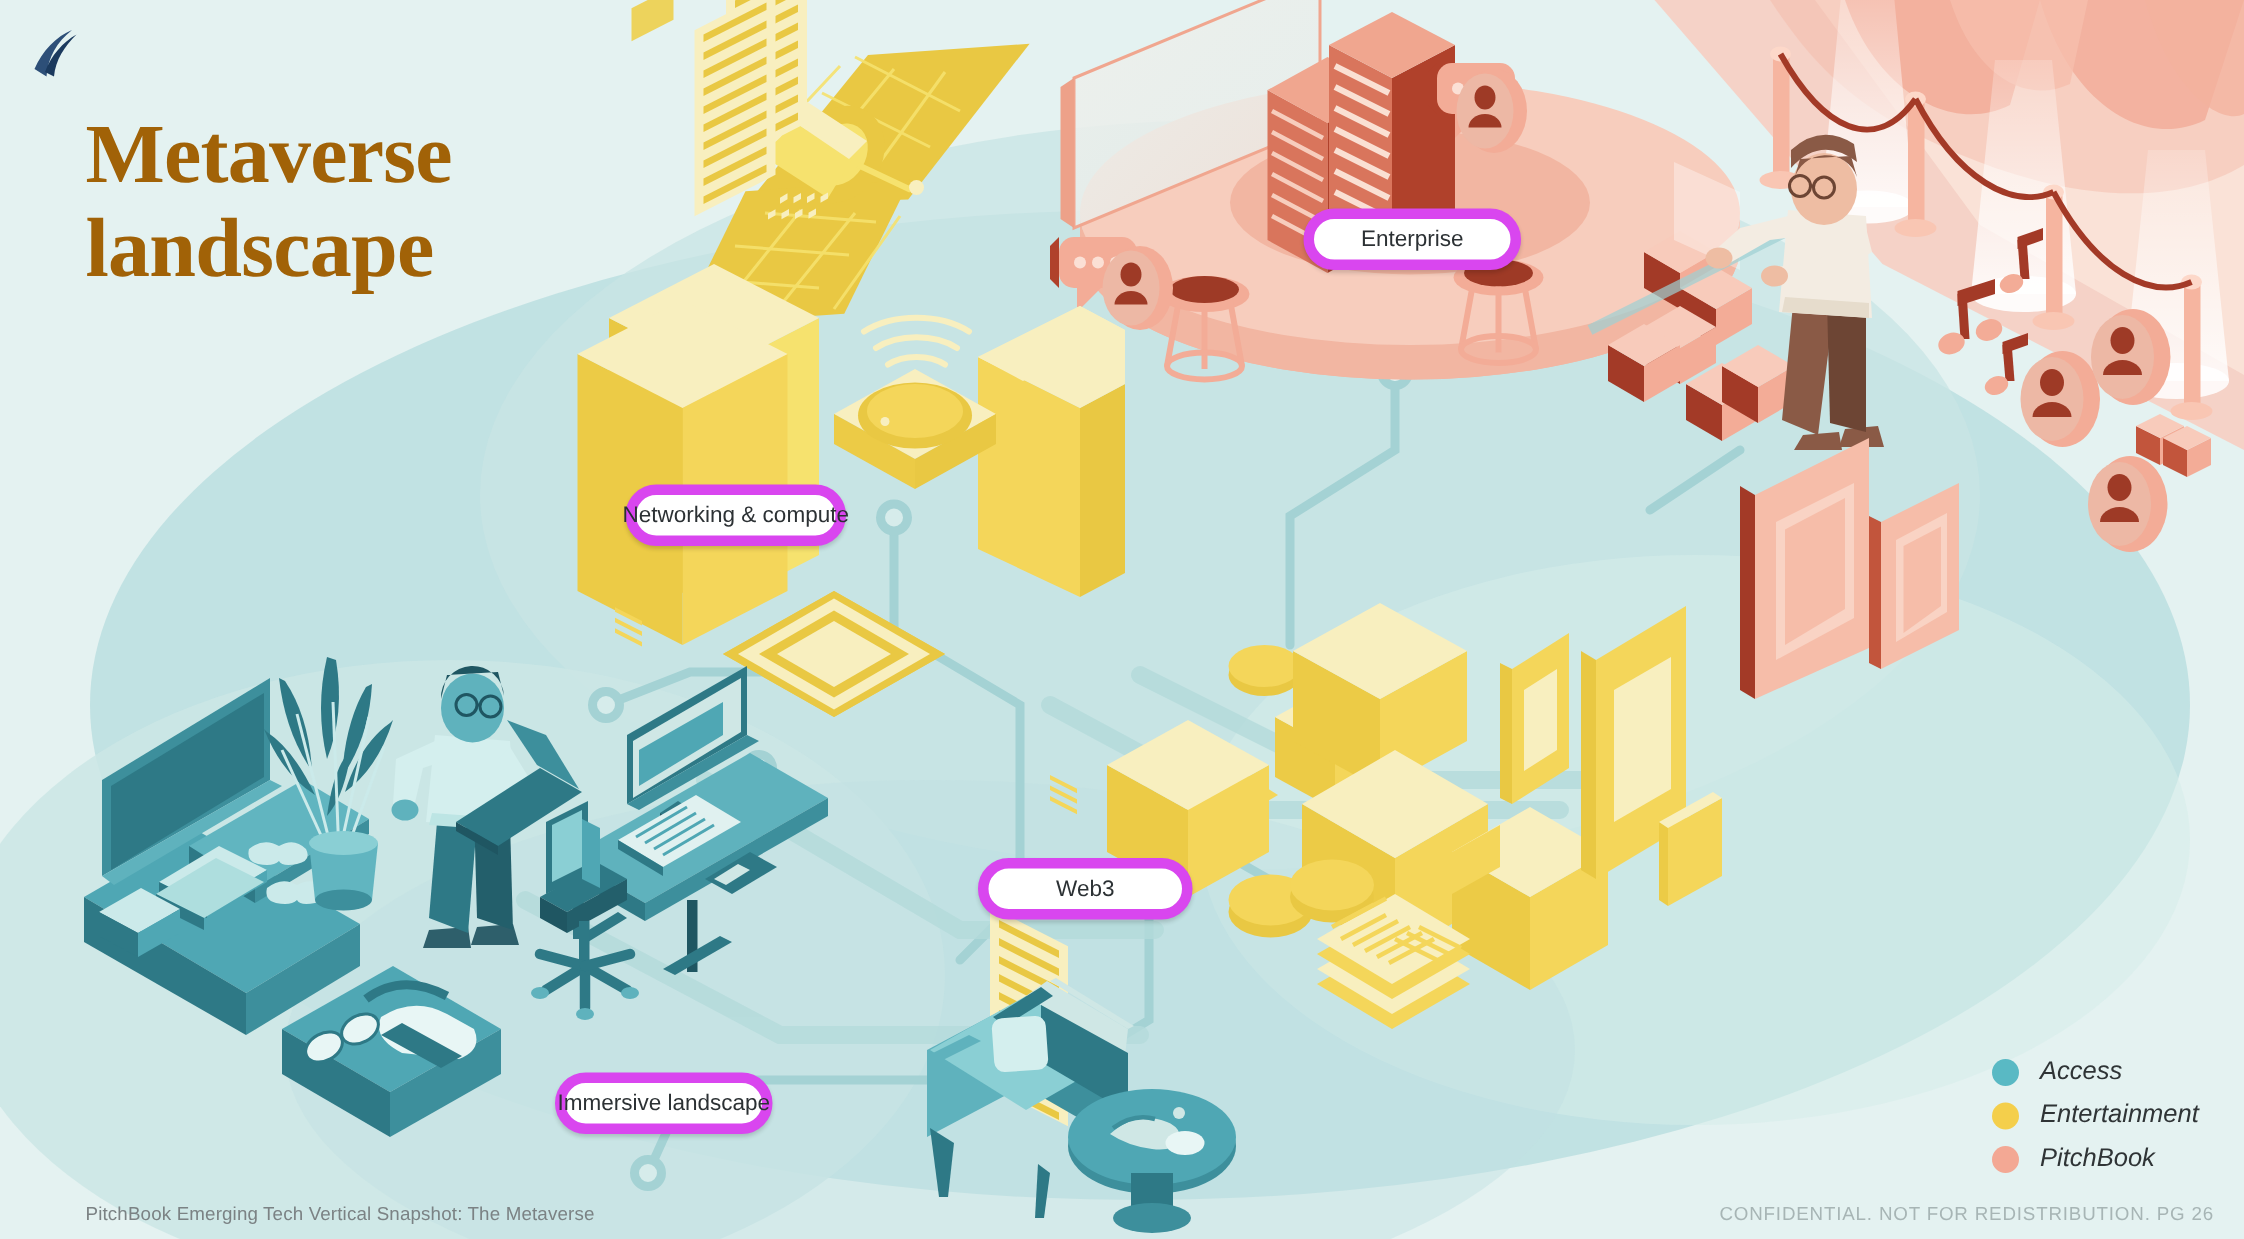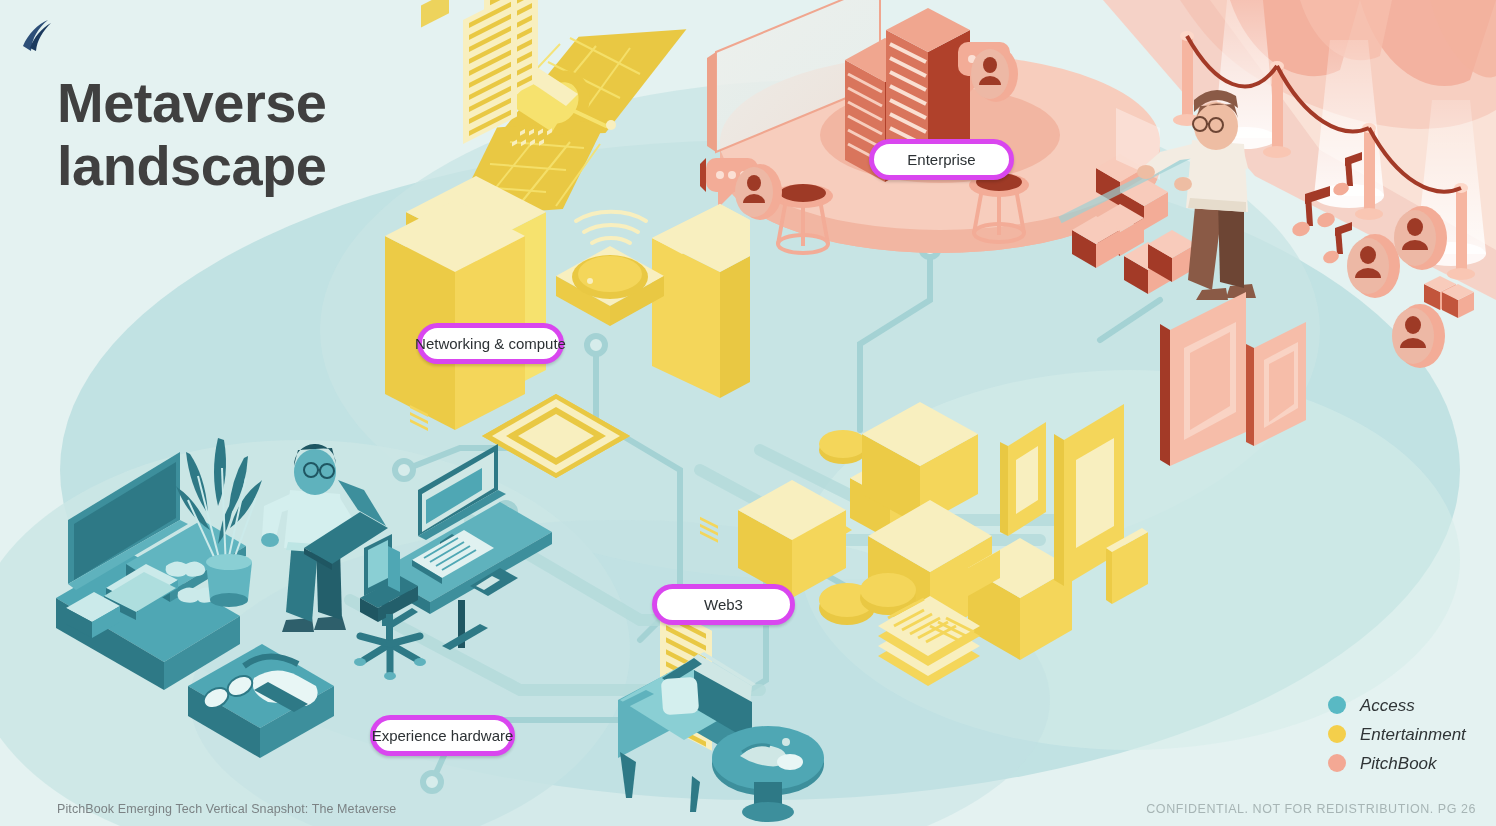--- a/index.html
+++ b/index.html
@@ -9,53 +9,53 @@
     background:#e4f2f1;
     font-family:"Liberation Sans", sans-serif;
     position:relative;
   }
   #slide{position:absolute;inset:0;width:1496px;height:826px;overflow:hidden;background:#e4f2f1;}
   #art{position:absolute;left:0;top:0;width:1496px;height:826px;}
 
   
   .title{
     position:absolute;left:57px;top:72px;width:420px;
-    font-family:Liberation Sans, sans-serif;
+    font-family:Liberation Serif, serif;
     font-weight:bold;
     font-size:56px;line-height:1.12;
-    color:#404040;letter-spacing:-0.5px;
+    color:#a16207;letter-spacing:-0.5px;
     white-space:pre-line;
   }
   
   .logo{position:absolute;left:18px;top:18px;width:38px;height:36px;}
 
   
   .pill{
     position:absolute;
     background:#fff;
-    border:5px solid #d946ef;
+    border:7px solid #d946ef;
     border-radius:22px;
     box-shadow:0 2px 3px rgba(0,0,0,.16);
     color:#2c3134;
     font-size:15px;
     height:41px;
     display:flex;align-items:center;justify-content:center;
     padding:0 18px;
     white-space:nowrap;
     box-sizing:border-box;
   }
   #pill-networking{left:417px;top:323px;width:147px;}
   #pill-enterprise{left:869px;top:139px;width:145px;}
   #pill-entertainment{left:1262px;top:302px;width:141px;}
-  #pill-web3{left:652px;top:572px;width:143px;margin-top:12px;}
+  #pill-web3{left:652px;top:572px;width:143px;}
   #pill-immersive{left:370px;top:715px;width:145px;}
 
   
   .legend{position:absolute;left:1328px;top:696px;}
-  .legend-row{display:flex;align-items:flex-start;height:28px;margin-bottom:1px;}
+  .legend-row{display:flex;align-items:flex-end;height:28px;margin-bottom:1px;}
   .legend-dot{width:18px;height:18px;border-radius:50%;flex:0 0 18px;}
   .legend-label{
     margin-left:14px;font-style:italic;font-size:17px;color:#2f3436;
     font-family:"Liberation Sans", sans-serif;white-space:nowrap;
   }
 
   
   .footer-left{
     position:absolute;left:57px;top:802px;font-size:12.5px;color:#7b8284;letter-spacing:.1px;
   }
@@ -807,21 +807,21 @@
   <div class="pill" id="pill-networking">
     <span>Networking &amp; compute</span>
   </div>
   <div class="pill" id="pill-enterprise">
     <span>Enterprise</span>
   </div>
   <div class="pill" id="pill-web3">
     <span>Web3</span>
   </div>
   <div class="pill" id="pill-immersive">
-    <span>Experience hardware</span>
+    <span>Immersive landscape</span>
   </div>
 
   <div class="legend">
     <div class="legend-row">
       <span class="legend-dot" style="background: rgb(89, 185, 196);"></span>
       <span class="legend-label">Access</span>
     </div>
     <div class="legend-row">
       <span class="legend-dot" style="background: rgb(244, 207, 75);"></span>
       <span class="legend-label">Entertainment</span>

